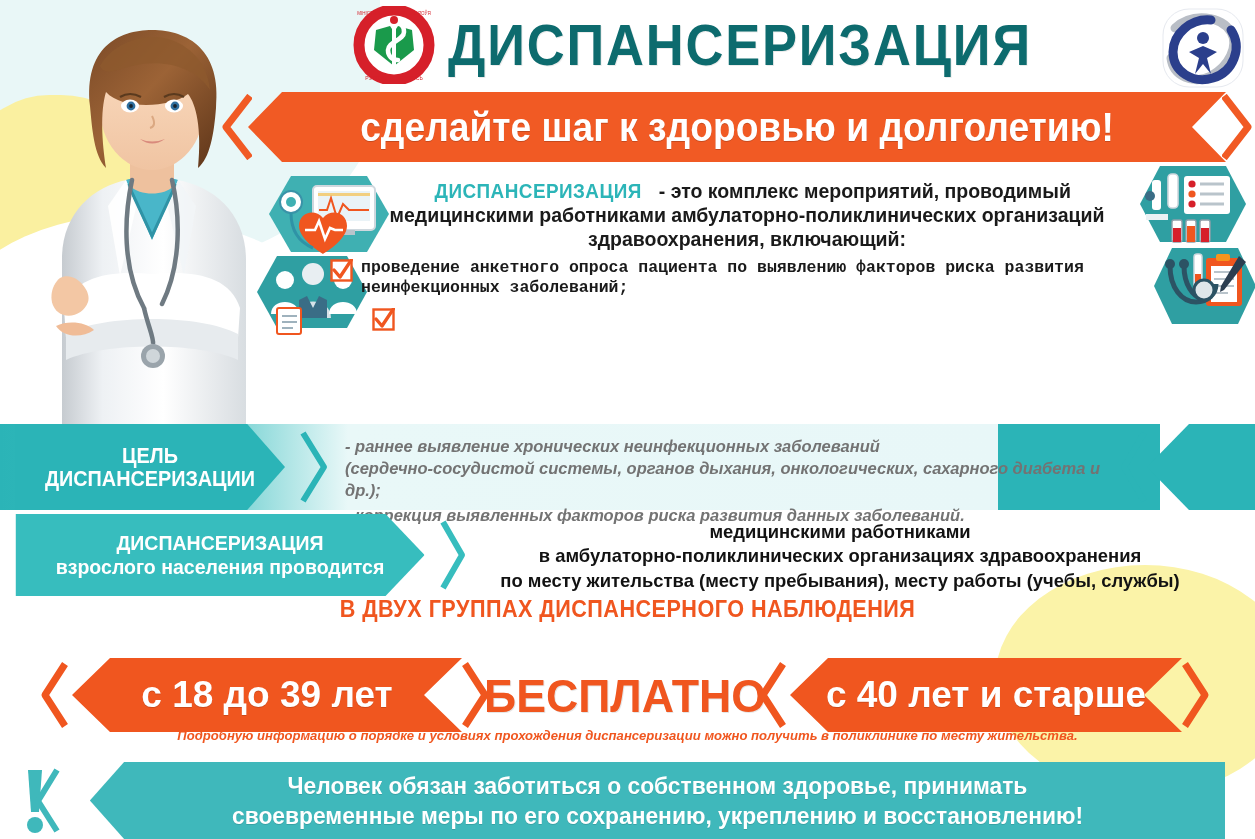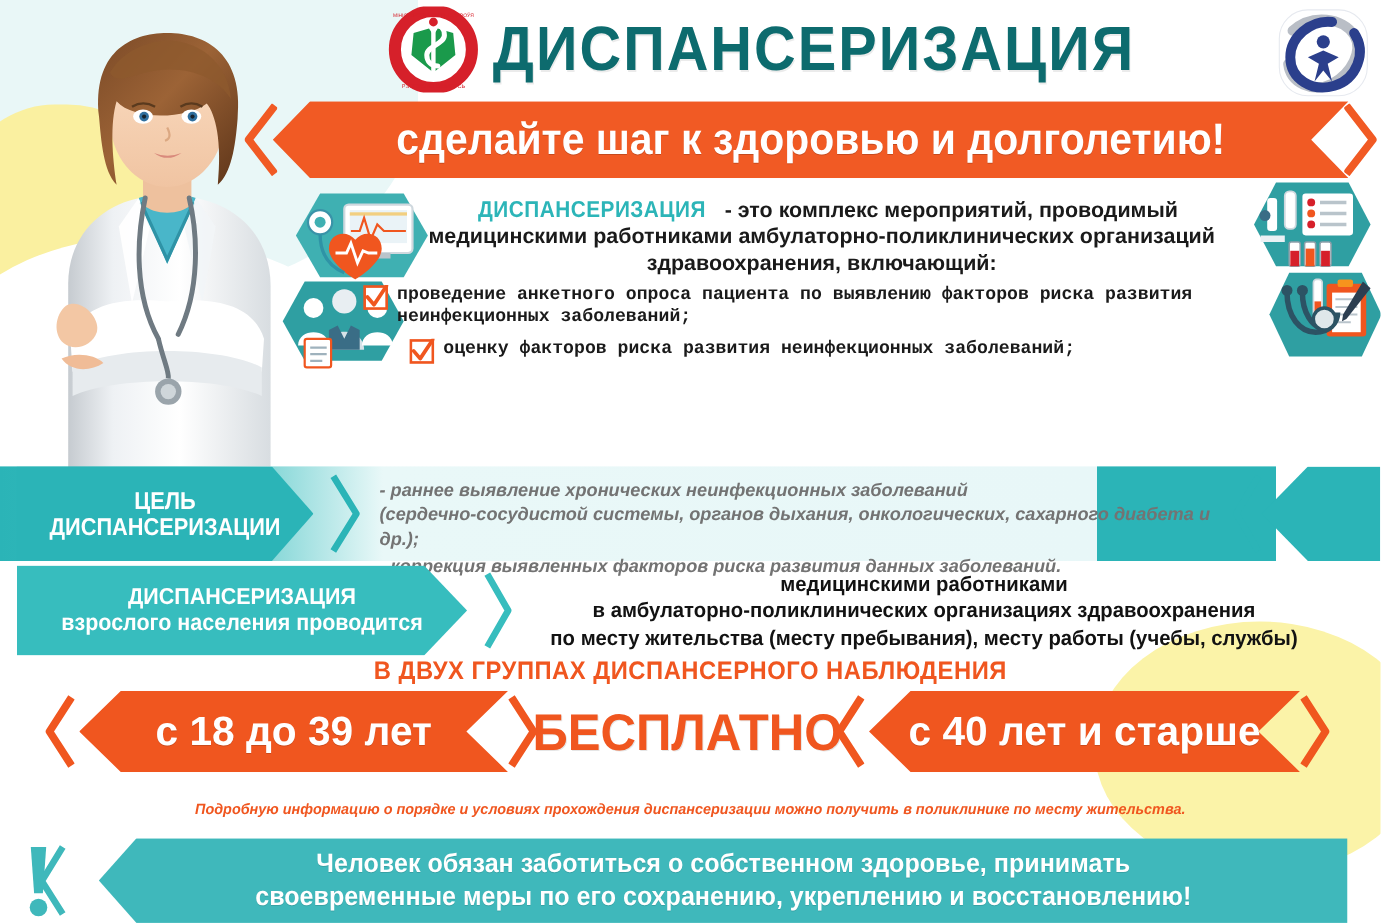--- a/index.html
+++ b/index.html
@@ -141,21 +141,21 @@
     font-size:19px; font-weight:bold; color:#121212; line-height:1.28;
     transform:scaleX(.97); transform-origin:center;
   }
   #groups-line{
     position:absolute; left:0; top:596px; width:1255px; text-align:center;
     color:#f0561f; font-weight:bold; font-size:23px; letter-spacing:.5px;
     transform:scaleX(.94); z-index:6; white-space:nowrap;
   }
 
   
-  #age-row{ position:absolute; left:0; top:628px; width:1255px; height:74px; z-index:6; }
+  #age-row{ position:absolute; left:0; top:658px; width:1255px; height:74px; z-index:6; }
   .age-chevron{
     position:absolute; top:0; height:74px; background:#f0561f;
     display:flex; align-items:center; justify-content:center;
     color:#ffffff; font-weight:bold; font-size:37px; white-space:nowrap;
     text-shadow:0 1px 0 rgba(0,0,0,.15);
   }
   #age-left{
     left:72px; width:390px;
     clip-path:polygon(0 50%, 38px 0, 100% 0, calc(100% - 38px) 50%, 100% 100%, 38px 100%);
   }
@@ -397,21 +397,20 @@
     <span class="check-text">проведение анкетного опроса пациента по выявлению факторов риска развития неинфекционных заболеваний;</span>
   </div>
 
   <div class="check-row indent">
     <span class="check-box">
       <svg viewBox="0 0 23 23" width="23" height="23">
         <rect x="1.5" y="1.5" width="20" height="20" fill="#ffffff" stroke="#f0561f" stroke-width="2.4"></rect>
         <path d="M4 11 L10 18 L22 0" fill="none" stroke="#f0561f" stroke-width="3.4" stroke-linecap="round" stroke-linejoin="round"></path>
       </svg>
     </span>
-    <span class="check-text">оценку факторов риска развития неинфекционных заболеваний;</span>
   </div>
 
 
 
 </div>
 
 <div id="goal-row" class="band">
   <div class="goal-bg"></div>
   <div class="goal-label">
     <span>ЦЕЛЬ</span>

